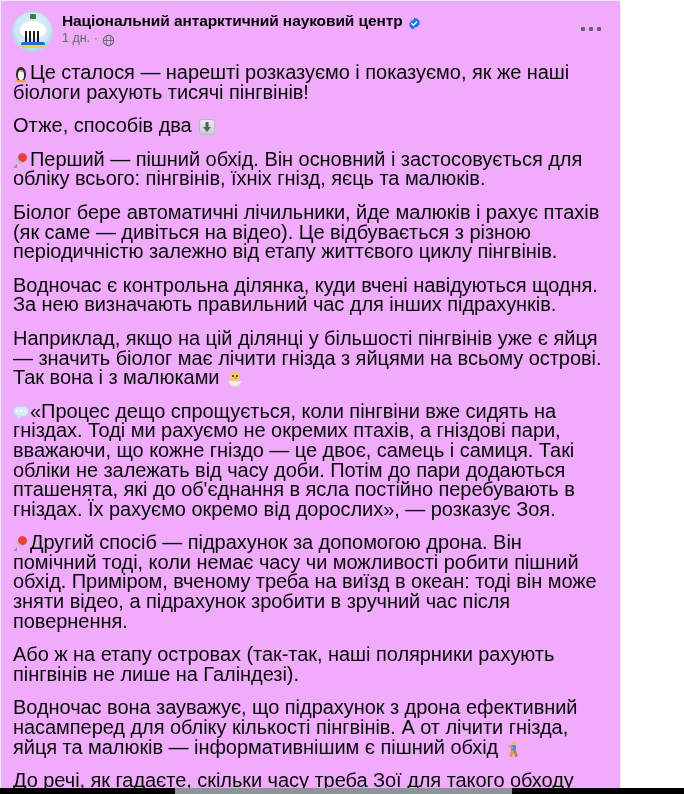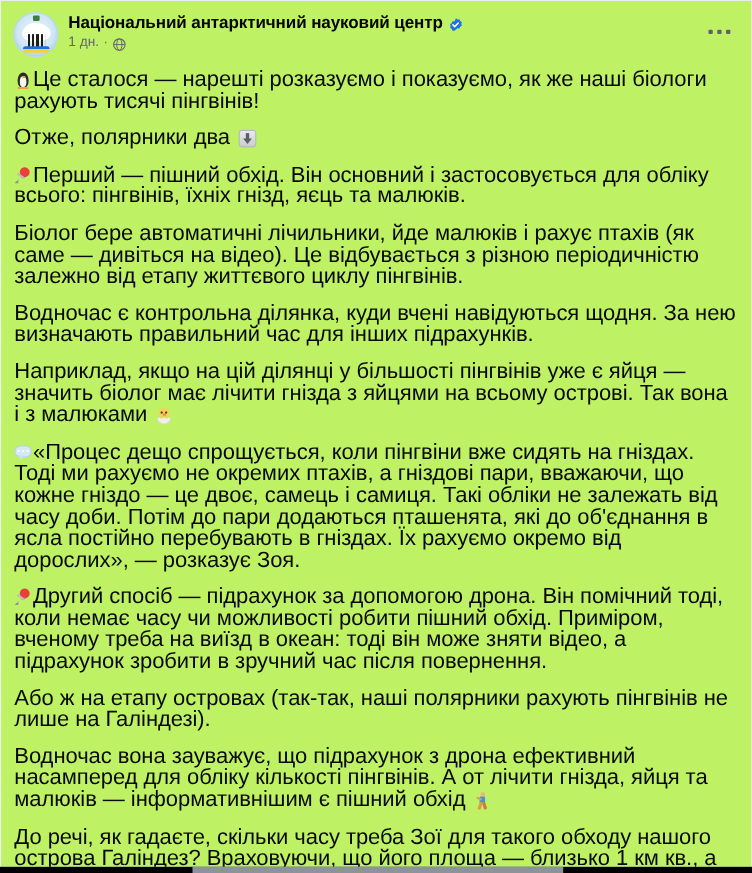--- a/index.html
+++ b/index.html
@@ -11,23 +11,23 @@
   body {
     width: 684px;
     height: 794px;
     font-family: "Liberation Sans", sans-serif;
     color: #050505;
     overflow: hidden;
     position: relative;
   }
 
   .post {
-    width: 684px;
+    width: 621px;
     height: 788px;
-    background: #bef264;
+    background: #f0abfc;
     padding: 0;
     position: relative;
     overflow: hidden;
   }
 
   
   .post-header {
     display: flex;
     align-items: flex-start;
     padding: 10px 12px 4px 12px;
@@ -346,21 +346,21 @@
 
   <div class="post-body">
 
     <p class="para">
       <span class="emo emo-penguin">
         <span class="body"></span><span class="belly"></span><span class="beak"></span><span class="feet"></span>
       </span><span>Це сталося — нарешті розказуємо і показуємо, як же наші біологи рахують тисячі пінгвінів!</span>
     </p>
 
     <p class="para">
-      <span>Отже, полярники два </span><span class="emo emo-down trail">
+      <span>Отже, способів два </span><span class="emo emo-down trail">
         <span class="sq"></span><span class="stem"></span><span class="arrow"></span>
       </span>
     </p>
 
     <p class="para">
       <span class="emo emo-pin">
         <span class="head"></span><span class="needle"></span><span class="tip"></span>
       </span><span>Перший — пішний обхід. Він основний і застосовується для обліку всього: пінгвінів, їхніх гнізд, яєць та малюків.</span>
     </p>
 

